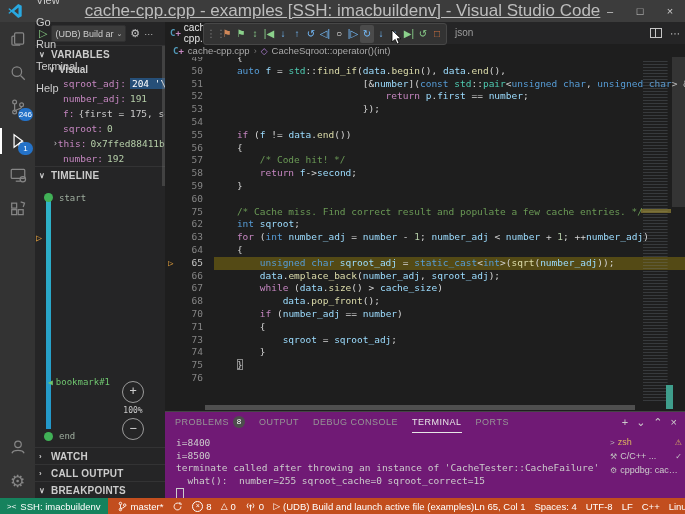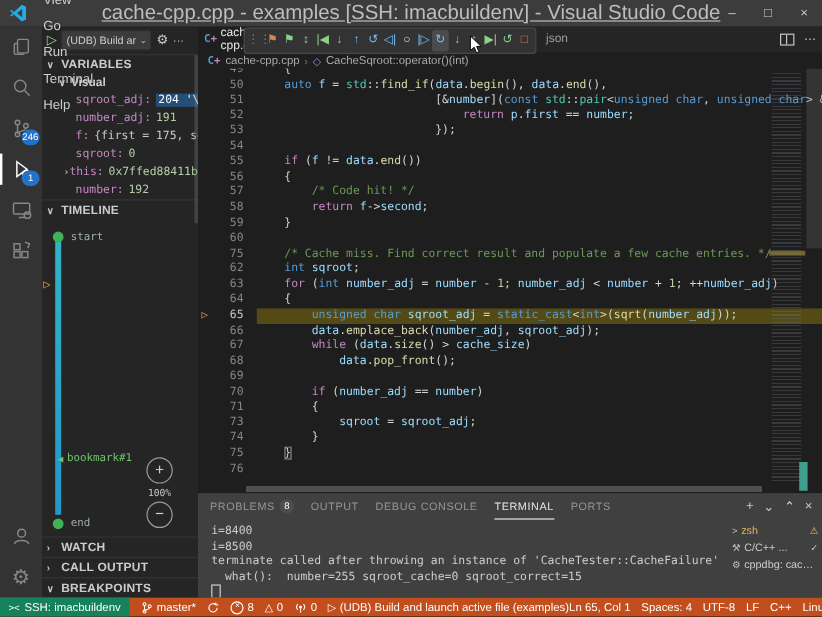--- a/index.html
+++ b/index.html
@@ -95,21 +95,21 @@
 
   .minimap{position:absolute;right:14px;top:0;width:30px;bottom:8px;
            background:repeating-linear-gradient(180deg,rgba(120,130,140,.28) 0 1px,transparent 1px 3px);
            background-size:82% 100%;background-repeat:no-repeat;background-position:2px 4px;}
   .minimap-cur{position:absolute;left:0;right:0;top:152px;height:4px;background:rgba(180,160,60,.55);}
   .v-scrollbar{position:absolute;right:0;top:0;width:13px;height:150px;background:rgba(121,121,121,.25);}
   .overview-mark{position:absolute;right:12px;bottom:2px;width:7px;height:24px;background:#3f9e8c;}
   .h-scrollbar{position:absolute;left:40px;bottom:1px;width:430px;height:5px;background:rgba(140,140,140,.45);}
 
   
-  .panel{height:86px;flex:none;background:#404040;border-top:1px solid #444444;display:flex;flex-direction:column;}
+  .panel{height:86px;flex:none;background:#701a75;border-top:1px solid #444444;display:flex;flex-direction:column;}
   .panel-tabs{height:20px;display:flex;align-items:center;padding-left:10px;gap:14px;flex:none;position:relative;}
   .panel-tab{font-size:9px;letter-spacing:.5px;color:#969696;display:flex;align-items:center;gap:4px;height:100%;line-height:20px;}
   .panel-tab.active{color:#e7e7e7;border-bottom:1px solid #e7e7e7;}
   .panel-badge{background:#4d4d4d;color:#fff;border-radius:50%;width:12px;height:12px;font-size:8px;line-height:12px;text-align:center;letter-spacing:0;}
   .panel-actions{position:absolute;right:8px;top:0;height:20px;display:flex;align-items:center;gap:8px;color:#cccccc;font-size:11px;}
   .panel-body{flex:1;display:flex;overflow:hidden;}
   .term-out{flex:1;padding:5px 0 0 11px;font-family:"DejaVu Sans Mono",monospace;font-size:9.5px;color:#cccccc;line-height:12.5px;white-space:pre;overflow:hidden;}
   .term-cursor{display:inline-block;width:6px;height:10px;border:1px solid #cccccc;vertical-align:middle;}
   .term-list{width:78px;flex:none;padding-top:3px;font-size:9px;}
   .term-row{display:flex;align-items:center;height:14px;gap:3px;padding:0 3px;white-space:nowrap;overflow:hidden;}
@@ -359,21 +359,20 @@
           <div class="code-line"><span class="gutter">59</span><span class="lc"><span class="p">    }</span></span></div>
           <div class="code-line"><span class="gutter">60</span><span class="lc"></span></div>
           <div class="code-line"><span class="gutter">75</span><span class="lc"><span class="p">    </span><span class="m">/* Cache miss. Find correct result and populate a few cache entries. */</span></span></div>
           <div class="code-line"><span class="gutter">62</span><span class="lc"><span class="p">    </span><span class="k">int</span><span class="p"> </span><span class="v">sqroot</span><span class="p">;</span></span></div>
           <div class="code-line"><span class="gutter">63</span><span class="lc"><span class="p">    </span><span class="c">for</span><span class="p"> (</span><span class="k">int</span><span class="p"> </span><span class="v">number_adj</span><span class="p"> = </span><span class="v">number</span><span class="p"> - </span><span class="n">1</span><span class="p">; </span><span class="v">number_adj</span><span class="p"> &lt; </span><span class="v">number</span><span class="p"> + </span><span class="n">1</span><span class="p">; ++</span><span class="v">number_adj</span><span class="p">)</span></span></div>
           <div class="code-line"><span class="gutter">64</span><span class="lc"><span class="p">    {</span></span></div>
           <div class="code-line current"><span class="gutter"><span class="exec-arrow">▷</span>65</span><span class="lc"><span class="p">        </span><span class="k">unsigned char</span><span class="p"> </span><span class="v">sqroot_adj</span><span class="p"> = </span><span class="k">static_cast</span><span class="p">&lt;</span><span class="k">int</span><span class="p">&gt;(</span><span class="f">sqrt</span><span class="p">(</span><span class="v">number_adj</span><span class="p">));</span></span></div>
           <div class="code-line"><span class="gutter">66</span><span class="lc"><span class="p">        </span><span class="v">data</span><span class="p">.</span><span class="f">emplace_back</span><span class="p">(</span><span class="v">number_adj</span><span class="p">, </span><span class="v">sqroot_adj</span><span class="p">);</span></span></div>
           <div class="code-line"><span class="gutter">67</span><span class="lc"><span class="p">        </span><span class="c">while</span><span class="p"> (</span><span class="v">data</span><span class="p">.</span><span class="f">size</span><span class="p">() &gt; </span><span class="v">cache_size</span><span class="p">)</span></span></div>
           <div class="code-line"><span class="gutter">68</span><span class="lc"><span class="p">            </span><span class="v">data</span><span class="p">.</span><span class="f">pop_front</span><span class="p">();</span></span></div>
-          <div class="code-line"><span class="gutter">69</span><span class="lc"></span></div>
           <div class="code-line"><span class="gutter">70</span><span class="lc"><span class="p">        </span><span class="c">if</span><span class="p"> (</span><span class="v">number_adj</span><span class="p"> == </span><span class="v">number</span><span class="p">)</span></span></div>
           <div class="code-line"><span class="gutter">71</span><span class="lc"><span class="p">        {</span></span></div>
           <div class="code-line"><span class="gutter">73</span><span class="lc"><span class="p">            </span><span class="v">sqroot</span><span class="p"> = </span><span class="v">sqroot_adj</span><span class="p">;</span></span></div>
           <div class="code-line"><span class="gutter">74</span><span class="lc"><span class="p">        }</span></span></div>
           <div class="code-line"><span class="gutter">75</span><span class="lc"><span class="p">    </span><span class="x">}</span></span></div>
           <div class="code-line"><span class="gutter">76</span><span class="lc"></span></div>
         </div>
       <div class="minimap">
           <div class="minimap-cur"></div>
         </div>

